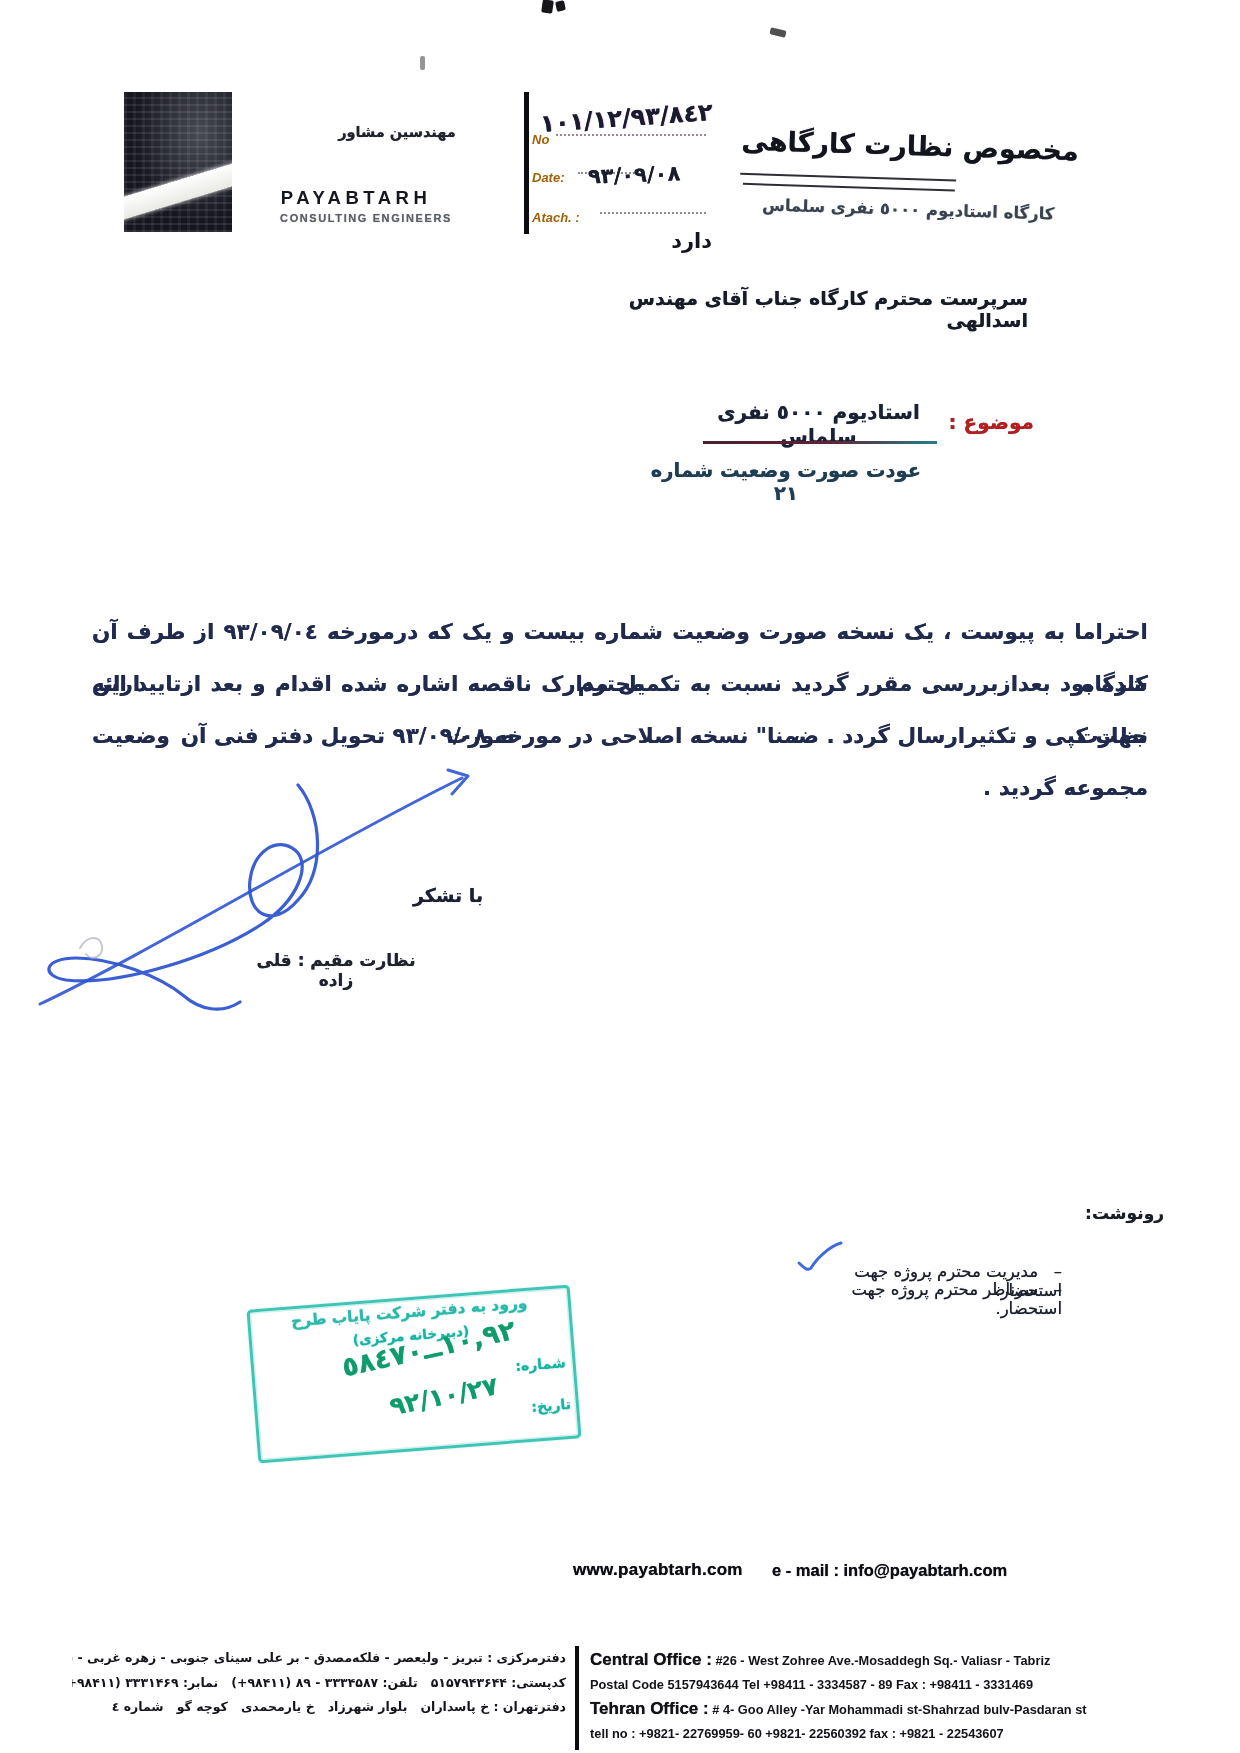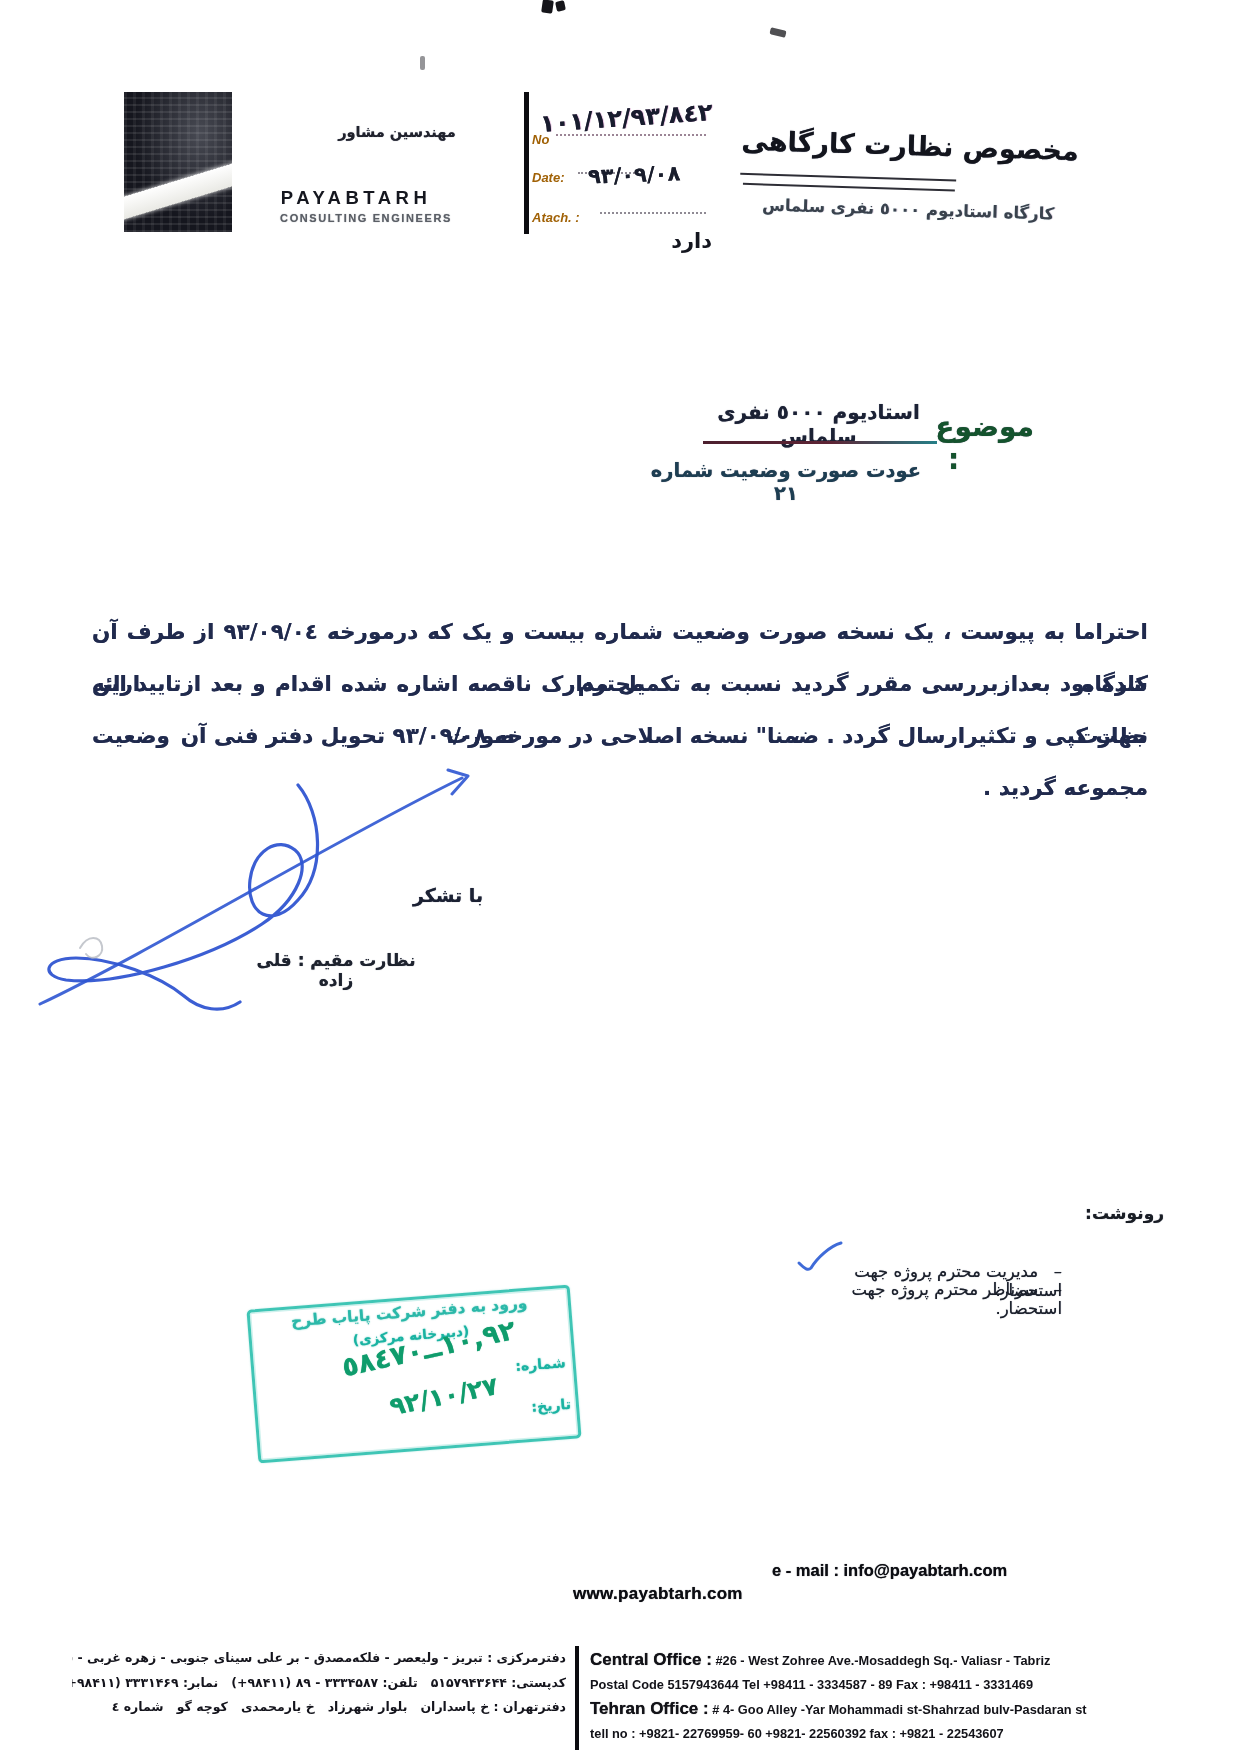--- a/index.html
+++ b/index.html
@@ -63,22 +63,22 @@
   .r-underline { height:2px; background:#2e2e36; }
   #right-ul1 { left:2px; top:48px; width:216px; }
   #right-ul2 { left:5px; top:58px; width:212px; }
   #right-subtitle { left:0; top:70px; width:100%; text-align:center; font-size:16.5px;
     font-weight:bold; color:#3a424d;
     text-shadow:0 0 1px rgba(35,140,150,.3), .8px 0 0 rgba(170,80,140,.22); }
 
   #recipient { left:548px; top:287px; width:480px; text-align:right;
     font-size:19px; font-weight:bold; color:#171b26; }
 
-  #subject-label { left:948px; top:410px; width:86px; font-size:28px;
-    font-weight:bold; color:#14532d; text-align:left; }
+  #subject-label { left:948px; top:410px; width:86px; font-size:20px;
+    font-weight:bold; color:#b91c1c; text-align:right; }
   #subject-line1 { left:700px; top:400px; width:237px; text-align:center;
     font-size:20px; font-weight:bold; color:#1b2134; }
   #subject-underline { left:703px; top:441px; width:234px; height:3px;
     background:linear-gradient(90deg,#4c1f2e,#5d2435 55%,#257f87); }
   #subject-line2 { left:636px; top:459px; width:300px; text-align:center;
     font-size:19.5px; font-weight:bold; color:#1d3e52; }
 
   #body-block { left:92px; top:606px; width:1056px; font-size:21.5px;
     font-weight:bold; color:#202a4d; }
   .body-line { height:52px; line-height:52px; text-align:justify; text-align-last:justify;
@@ -108,21 +108,21 @@
     letter-spacing:.5px; opacity:.92; }
   #stamp-line2 { left:0; top:27px; width:100%; text-align:center; font-size:13.5px; }
   #stamp-no-label { right:7px; top:66px; font-size:14px; }
   #stamp-date-label { right:5px; top:108px; font-size:14px; }
   .stamp-hand { font-weight:bold; color:#0f9c6c; letter-spacing:1px;
     text-shadow:0 0 .8px rgba(15,156,108,.8); }
   #stamp-no-value { right:54px; top:34px; font-size:27px; transform:rotate(-8deg); }
   #stamp-date-value { right:76px; top:84px; font-size:25px; transform:rotate(-7deg); }
 
   #web-site { left:573px; top:1560px; font-size:17px; font-weight:bold; color:#0c0d12;
-    letter-spacing:.3px; text-shadow:0 0 .8px #23242c;margin-top:24px; }
+    letter-spacing:.3px; text-shadow:0 0 .8px #23242c; }
   #web-email { left:772px; top:1561px; font-size:16.5px; font-weight:bold; color:#0c0d12;
     text-shadow:0 0 .8px #23242c; }
 
   #footer-divider { left:575px; top:1646px; width:4px; height:104px; background:#0b0b0f; }
   #footer-en { left:590px; top:1648px; width:600px; font-size:12.8px; font-weight:bold;
     color:#121218; line-height:24px; }
   #footer-en .flabel { font-size:17px; text-shadow:0 0 .7px #111; }
   #footer-fa { left:72px; top:1646px; width:494px; text-align:right; font-size:12.5px;
     font-weight:bold; color:#14141c; line-height:24.5px; }
   #footer-fa div, #footer-en div { white-space:nowrap; overflow:hidden; }
@@ -158,20 +158,21 @@
   <span class="abs dots" id="atach-dots"></span>
   <div class="abs rtl" id="atach-value">دارد</div>
 
   <div class="abs" id="right-head">
     <div class="abs rtl ink" id="right-title">مخصوص نظارت کارگاهی</div>
     <div class="abs r-underline" id="right-ul1"></div>
     <div class="abs r-underline" id="right-ul2"></div>
     <div class="abs rtl" id="right-subtitle">کارگاه استادیوم ٥٠٠٠ نفری سلماس</div>
   </div>
 
+  <div class="abs rtl ink" id="recipient">سرپرست محترم کارگاه جناب آقای مهندس اسدالهی</div>
 
   <div class="abs rtl ink" id="subject-label">موضوع :</div>
   <div class="abs rtl ink" id="subject-line1">استادیوم ٥٠٠٠ نفری سلماس</div>
   <div class="abs" id="subject-underline"></div>
   <div class="abs rtl ink" id="subject-line2">عودت صورت وضعیت شماره ٢١</div>
 
   <div class="abs rtl" id="body-block">
     <div class="body-line">احتراما به پیوست ، یک نسخه صورت وضعیت شماره بیست و یک که درمورخه ٩٣/٠٩/٠٤ از طرف آن کارگاه محترم ارائه</div>
     <div class="body-line">شده بود بعدازبررسی مقرر گردید نسبت به تکمیل مدارک ناقصه اشاره شده اقدام و بعد ازتایید این نظارت ، صورت وضعیت</div>
     <div class="body-line last">جهت کپی و تکثیرارسال گردد . ضمنا" نسخه اصلاحی در مورخه ٩٣/٠٩/٠٨ تحویل دفتر فنی آن مجموعه گردید .</div>

